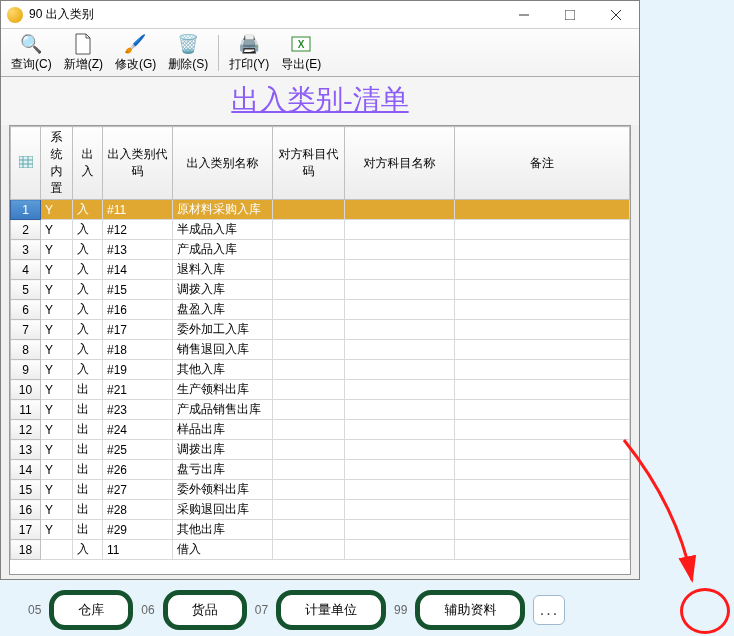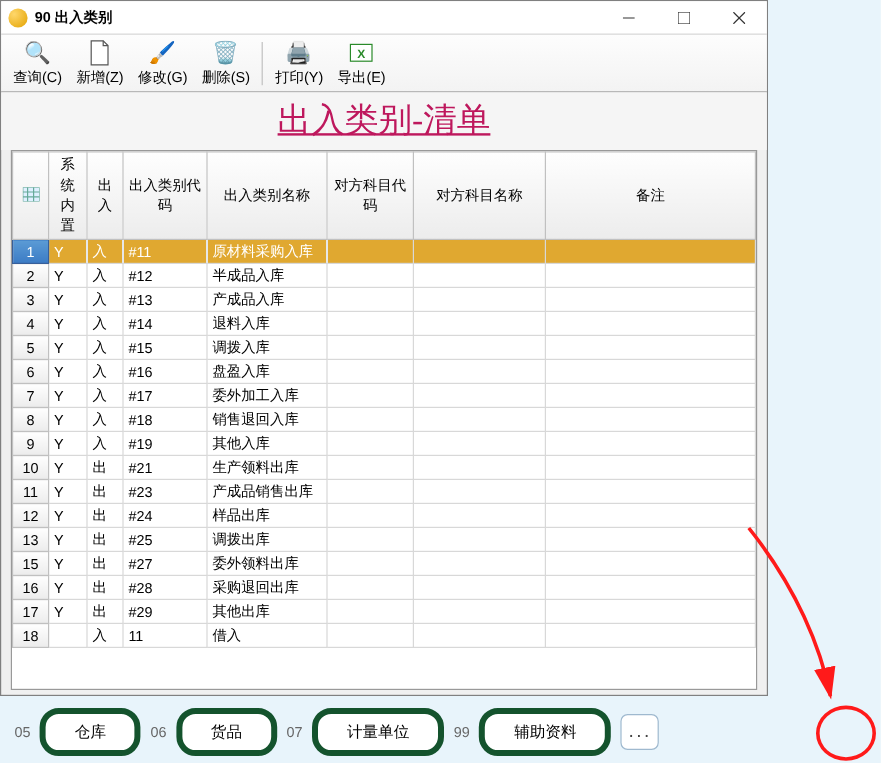--- a/index.html
+++ b/index.html
@@ -30,21 +30,21 @@
     border-bottom: 1px solid #d0d0d0;
     display: flex;
     align-items: center;
     padding-left: 6px;
   }
   .titlebar .app-icon {
     width:16px;height:16px;border-radius:50%;
     background: radial-gradient(circle at 30% 30%, #ffd76b, #e3a200);
     margin-right:6px;
   }
-  .titlebar .title { flex:1; font-size:12px;font-weight:bold; }
+  .titlebar .title { flex:1; font-size:12px; }
   .win-controls { display:flex; }
   .win-btn {
     width:46px;height:28px;display:flex;align-items:center;justify-content:center;
     font-size:13px; color:#333;
   }
   .win-btn svg { width:10px;height:10px;stroke:#333;fill:none;stroke-width:1; }
   .toolbar {
     height:48px;
     background:linear-gradient(#fdfdfd,#f3f3f3);
     border-bottom:1px solid #aaa;
@@ -56,21 +56,21 @@
     min-width:48px;height:44px;display:flex;flex-direction:column;align-items:center;justify-content:center;
     padding:0 6px;
   }
   .tool .ico{width:22px;height:22px;display:flex;align-items:center;justify-content:center;font-size:18px;}
   .tool .lbl{font-size:12px;margin-top:1px;}
   .sep{width:1px;height:36px;background:#c0c0c0;margin:0 4px;}
   .page-title{
     text-align:center;
     font-family:"SimSun","STSong",serif;
     font-size:28px;
-    color:#be185d;
+    color:#8b5cf6;
     text-decoration:underline;
     padding:4px 0 6px;
     background:#f5f5f5;
   }
   .grid-wrap{
     flex:1;
     margin:0 8px 4px 8px;
     border:1px solid #999;
     background:#fff;
     display:flex;flex-direction:column;
@@ -117,21 +117,21 @@
     padding:3px 8px;
     font-size:12px;
     background:#f4f4f4;
   }
   
   .nav-bar{
     position:absolute;
     left:0;right:0;bottom:6px;
     display:flex;align-items:center;
     gap:8px;
-    padding:0 12px;
+    padding:0 28px;
   }
   .nav-num{font-size:12px;color:#666;}
   .pill{
     flex:0 0 auto;
     padding:6px 24px;
     border:5px solid #14532d;
     border-radius:16px;
     background:#ffffff;
     font-size:13px;
     text-align:center;
@@ -363,20 +363,30 @@
             <td class="rownum">13</td>
             <td>Y</td>
             <td>出</td>
             <td>#25</td>
             <td>调拨出库</td>
             <td></td>
             <td></td>
             <td></td>
           </tr>
           <tr>
+            <td class="rownum">14</td>
+            <td>Y</td>
+            <td>出</td>
+            <td>#26</td>
+            <td>盘亏出库</td>
+            <td></td>
+            <td></td>
+            <td></td>
+          </tr>
+          <tr>
             <td class="rownum">15</td>
             <td>Y</td>
             <td>出</td>
             <td>#27</td>
             <td>委外领料出库</td>
             <td></td>
             <td></td>
             <td></td>
           </tr>
           <tr>

